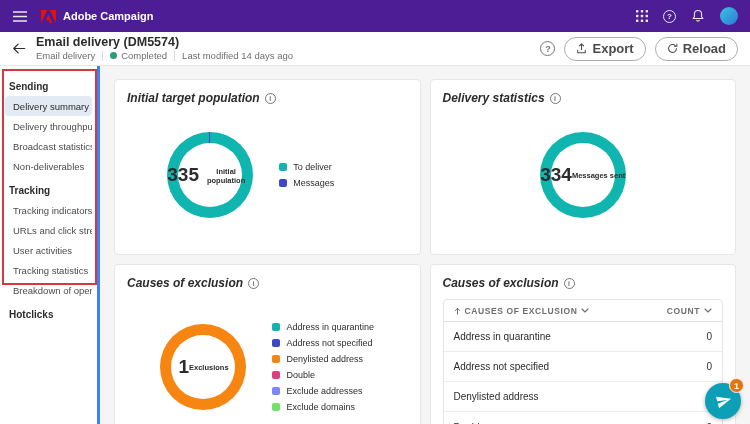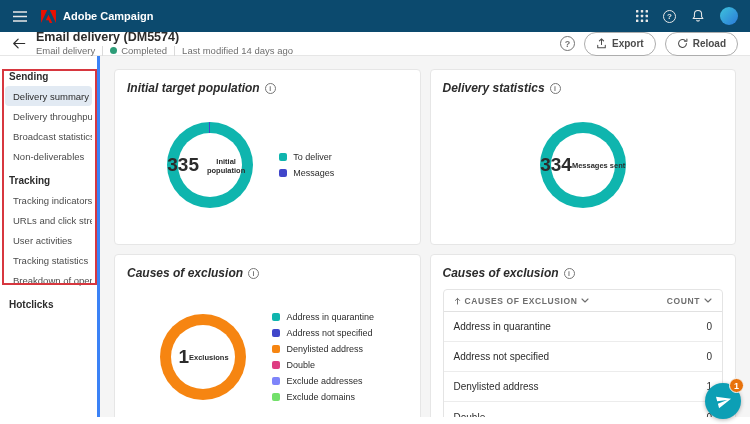--- a/index.html
+++ b/index.html
@@ -1,53 +1,53 @@
 <!DOCTYPE html>
 <html><head>
 <meta charset="utf-8">
 <style>
   * { box-sizing: border-box; margin: 0; padding: 0; }
   html, body { width: 750px; height: 424px; overflow: hidden; background: #fff; }
   body { font-family: "Liberation Sans", sans-serif; color: #2C2C2C; }
   .app { position: relative; width: 750px; height: 424px; overflow: hidden; }
 
   
-  .topbar { height: 32px; background: #0c4a6e; display: flex; align-items: center;
+  .topbar { height: 32px; background: #4c1d95; display: flex; align-items: center;
             justify-content: space-between; padding: 0 12px; }
   .tb-left { display: flex; align-items: center; gap: 13px; }
   .hamburger { width: 16px; height: 16px; display: flex; align-items: center; justify-content: center;
                background: none; border: none; cursor: pointer; }
   .brand { display: flex; align-items: center; gap: 7px; }
   .brand-name { color: #fff; font-size: 11px; font-weight: 700; }
   .tb-right { display: flex; align-items: center; gap: 15px; }
   .tb-iconbtn { background: none; border: none; display: flex; align-items: center; justify-content: center;
                 cursor: pointer; padding: 0; }
   .circle-q { width: 13px; height: 13px; border: 1.2px solid #E8E8E8; border-radius: 50%;
               color: #E8E8E8; font-size: 8px; font-weight: 700; display: flex;
               align-items: center; justify-content: center; }
   .avatar { width: 18px; height: 18px; border-radius: 50%;
             background: linear-gradient(135deg, #3EC3DC 0%, #2B79D8 100%); cursor: pointer; }
 
   
-  .page-header { height: 24px; background: #fff; border-bottom: 1px solid #E6E6E6;
+  .page-header { height: 34px; background: #fff; border-bottom: 1px solid #E6E6E6;
                  display: flex; align-items: center; gap: 10px; padding: 2px 12px 2px 12px; }
   .back-btn { background: none; border: none; cursor: pointer; display: flex; align-items: center; }
   .title-block { flex: 1; display: flex; flex-direction: column; justify-content: center; gap: 1px; }
   .page-title { font-size: 12.5px; font-weight: 700; line-height: 13px; }
   .meta { display: flex; align-items: center; gap: 7px; font-size: 9.5px; color: #6E6E6E; line-height: 11px; }
   .sep { width: 1px; height: 10px; background: #DADADA; }
   .status { display: flex; align-items: center; gap: 4px; }
   .dot { width: 7px; height: 7px; border-radius: 50%; background: #2D9D78; }
   .actions { display: flex; align-items: center; gap: 9px; }
   .help-circle { width: 15px; height: 15px; border: 1.3px solid #747474; border-radius: 50%;
                  background: #fff; color: #747474; font-size: 9px; font-weight: 700;
                  display: flex; align-items: center; justify-content: center; cursor: pointer; }
   .btn { display: flex; align-items: center; gap: 5px; height: 24px; padding: 0 11px;
          border: 1.6px solid #ADADAD; border-radius: 13px; background: #fff;
-         font-family: inherit; font-size: 10px; font-weight: 700; color: #4B4B4B; cursor: pointer; }
+         font-family: inherit; font-size: 13px; font-weight: 700; color: #4B4B4B; cursor: pointer; }
 
   
   .content { display: flex; height: 361px; overflow: hidden; }
   .sidebar { width: 100px; min-width: 100px; background: #fff; border-right: 3px solid #3b82f6;
              padding: 11px 5px; overflow: hidden; }
   .sb-section { font-size: 10px; font-weight: 700; color: #2C2C2C; padding: 4px 4px; margin-top: 5px; }
   .sb-section:first-child { margin-top: 0; }
   .sb-item { font-size: 9.5px; color: #4B4B4B; padding: 4.5px 4px 4.5px 8px; border-radius: 4px;
              cursor: pointer; white-space: nowrap; overflow: hidden; }
   .sb-item.selected { background: #E2EAF3; color: #2C2C2C; }

